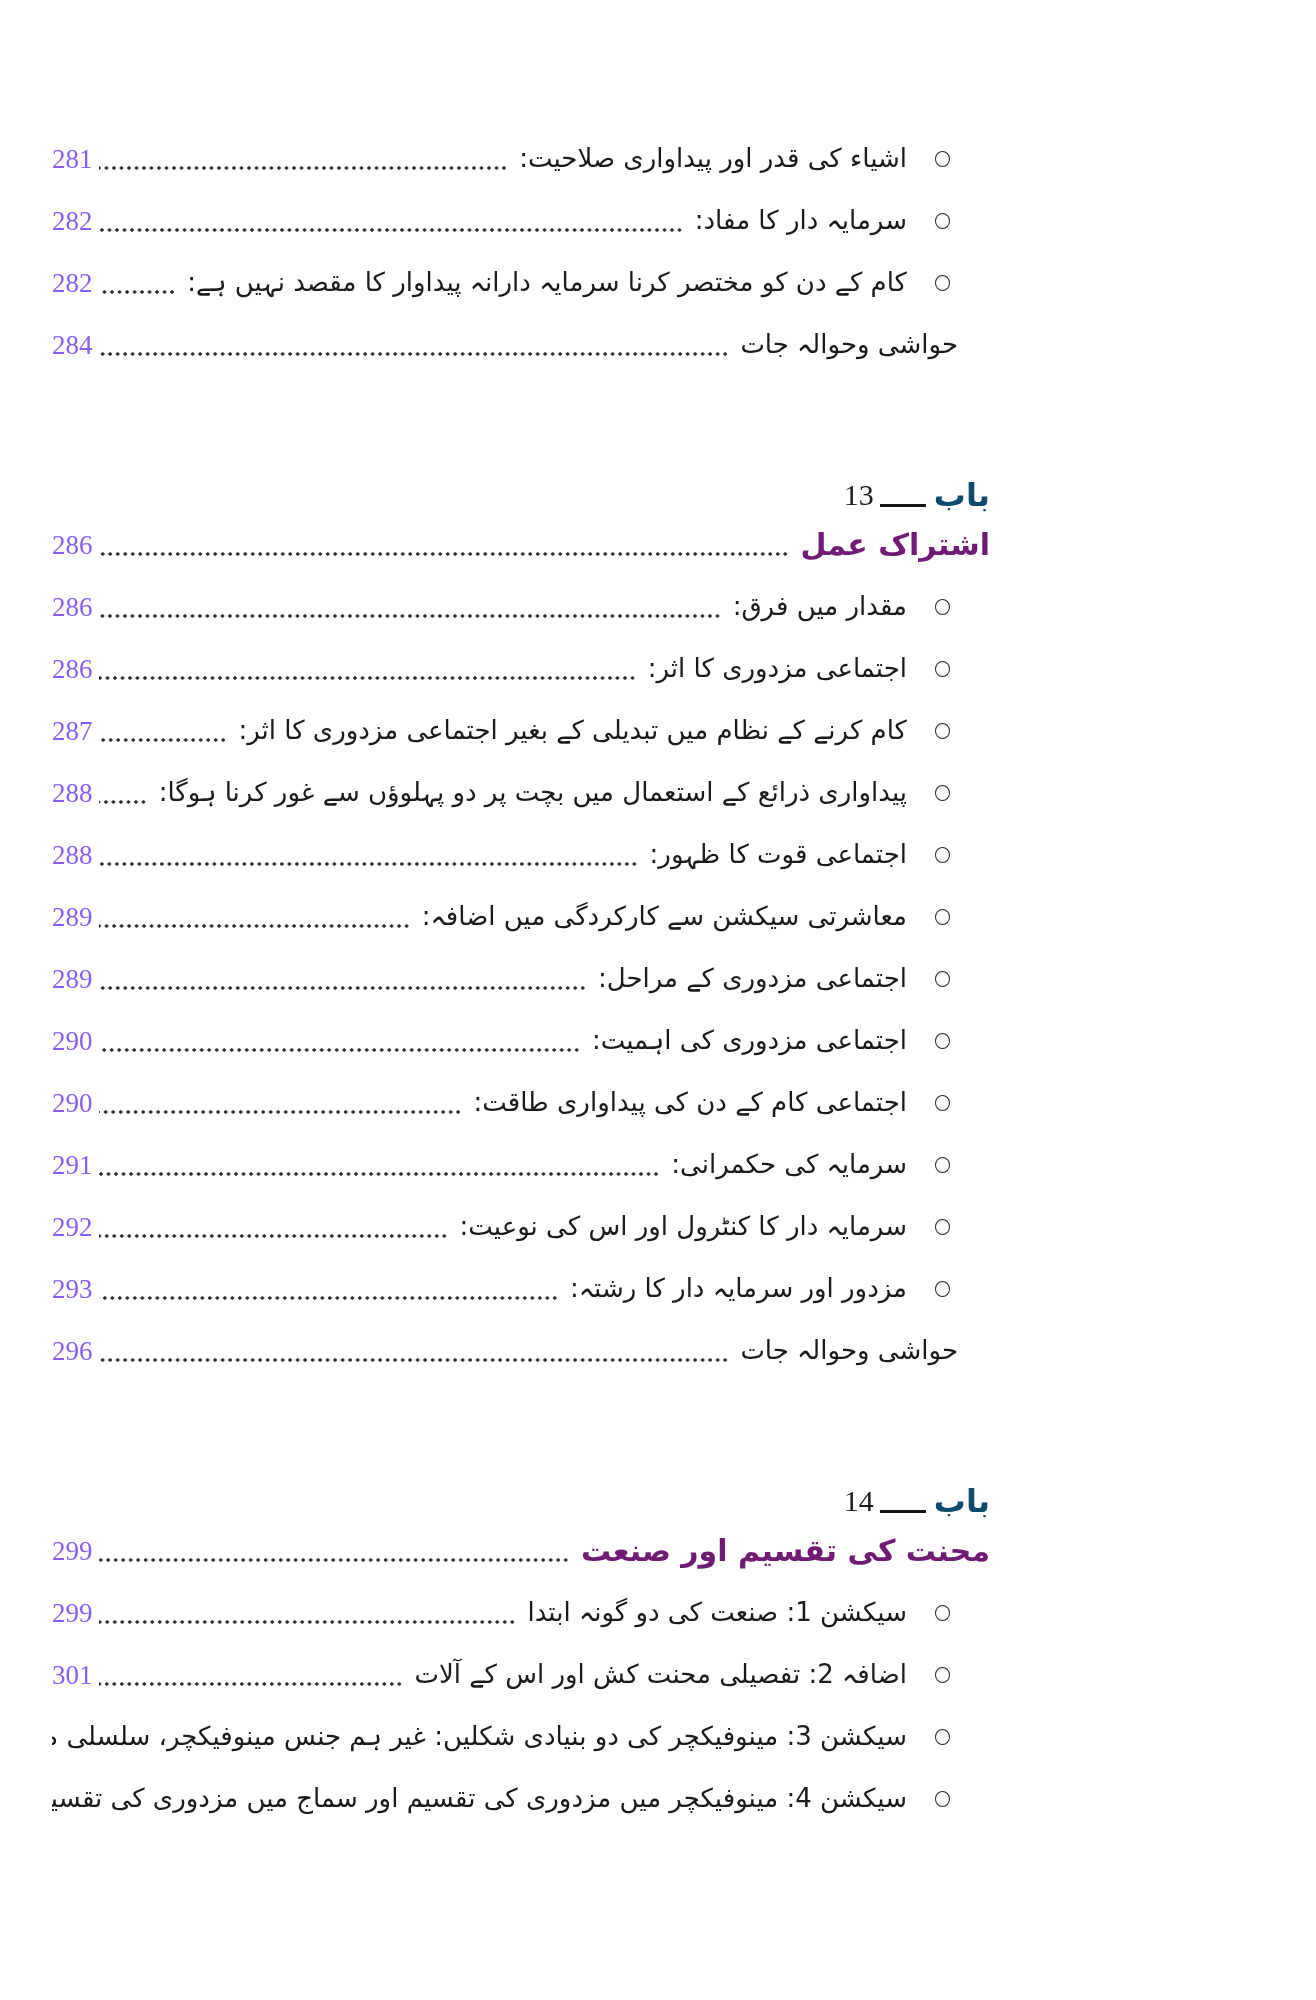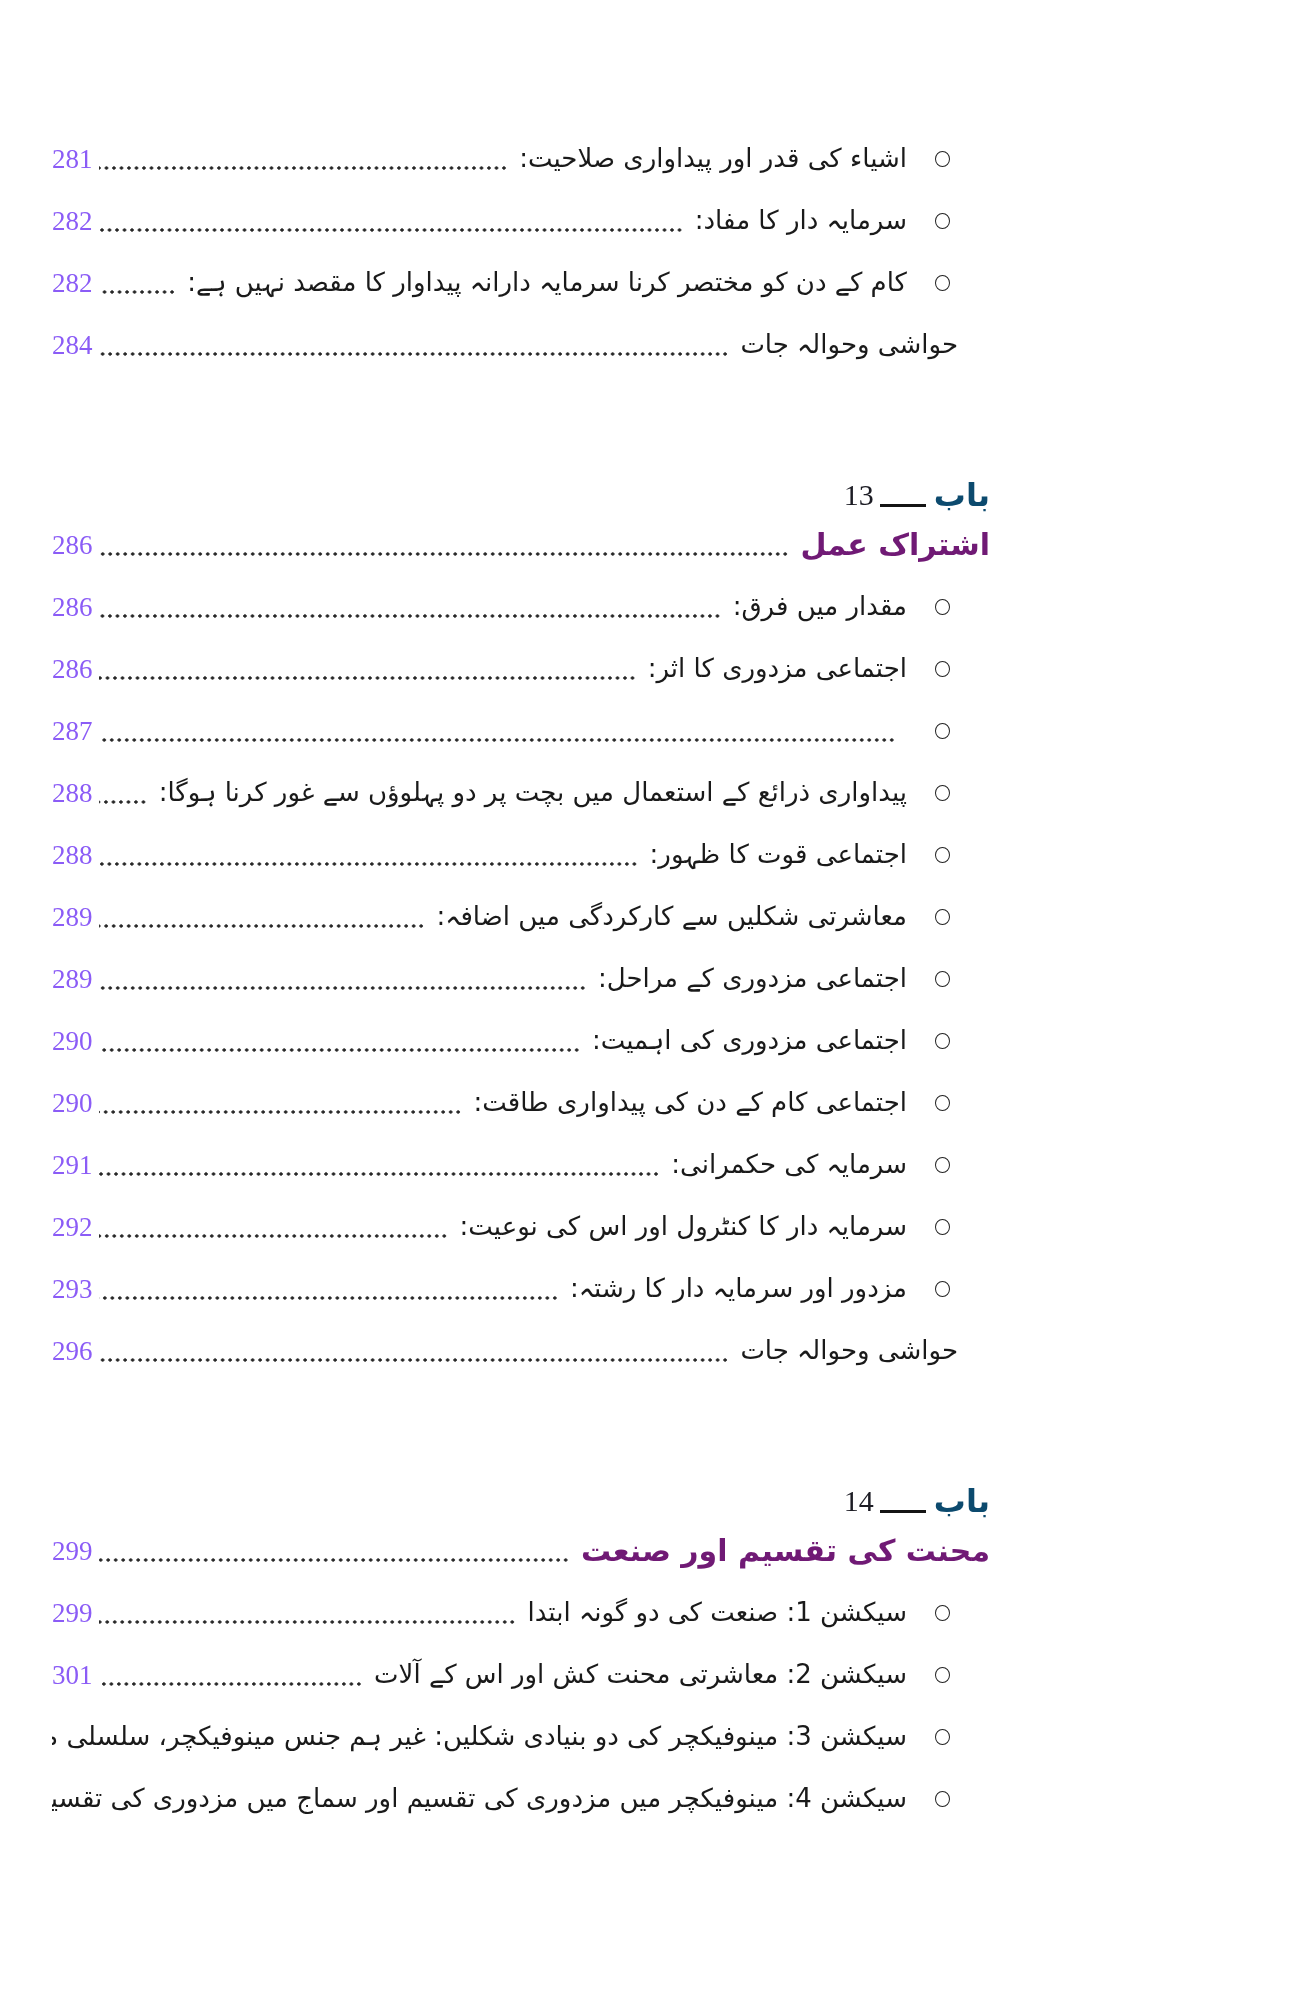--- a/index.html
+++ b/index.html
@@ -147,38 +147,39 @@
     <span class="pagenum">286</span>
   </div>
         <div class="row row-item">
     <span class="bullet"></span>
     <span class="label">اجتماعی مزدوری کا اثر:</span>
     <span class="leader"></span>
     <span class="pagenum">286</span>
   </div>
         <div class="row row-item">
     <span class="bullet"></span>
+    <span class="label">کام کرنے کے نظام میں تبدیلی کے بغیر اجتماعی مزدوری کا اثر:</span>
     <span class="leader"></span>
     <span class="pagenum">287</span>
   </div>
         <div class="row row-item">
     <span class="bullet"></span>
     <span class="label">پیداواری ذرائع کے استعمال میں بچت پر دو پہلوؤں سے غور کرنا ہوگا:</span>
     <span class="leader"></span>
     <span class="pagenum">288</span>
   </div>
         <div class="row row-item">
     <span class="bullet"></span>
     <span class="label">اجتماعی قوت کا ظہور:</span>
     <span class="leader"></span>
     <span class="pagenum">288</span>
   </div>
         <div class="row row-item">
     <span class="bullet"></span>
-    <span class="label">معاشرتی شکلیں سے کارکردگی میں اضافہ:</span>
+    <span class="label">معاشرتی سیکشن سے کارکردگی میں اضافہ:</span>
     <span class="leader"></span>
     <span class="pagenum">289</span>
   </div>
         <div class="row row-item">
     <span class="bullet"></span>
     <span class="label">اجتماعی مزدوری کے مراحل:</span>
     <span class="leader"></span>
     <span class="pagenum">289</span>
   </div>
         <div class="row row-item">
@@ -231,21 +232,21 @@
     <span class="pagenum">299</span>
   </div>
         <div class="row row-item">
     <span class="bullet"></span>
     <span class="label">سیکشن 1: صنعت کی دو گونہ ابتدا</span>
     <span class="leader"></span>
     <span class="pagenum">299</span>
   </div>
         <div class="row row-item">
     <span class="bullet"></span>
-    <span class="label">سیکشن 2: معاشرتی محنت کش اور اس کے آلات</span>
+    <span class="label">اضافہ 2: تفصیلی محنت کش اور اس کے آلات</span>
     <span class="leader"></span>
     <span class="pagenum">301</span>
   </div>
         <div class="row row-item">
     <span class="bullet"></span>
     <span class="label">سیکشن 3: مینوفیکچر کی دو بنیادی شکلیں: غیر ہم جنس مینوفیکچر، سلسلی مینوفیکچر</span>
 
   </div>
         <div class="row row-item">
     <span class="bullet"></span>

